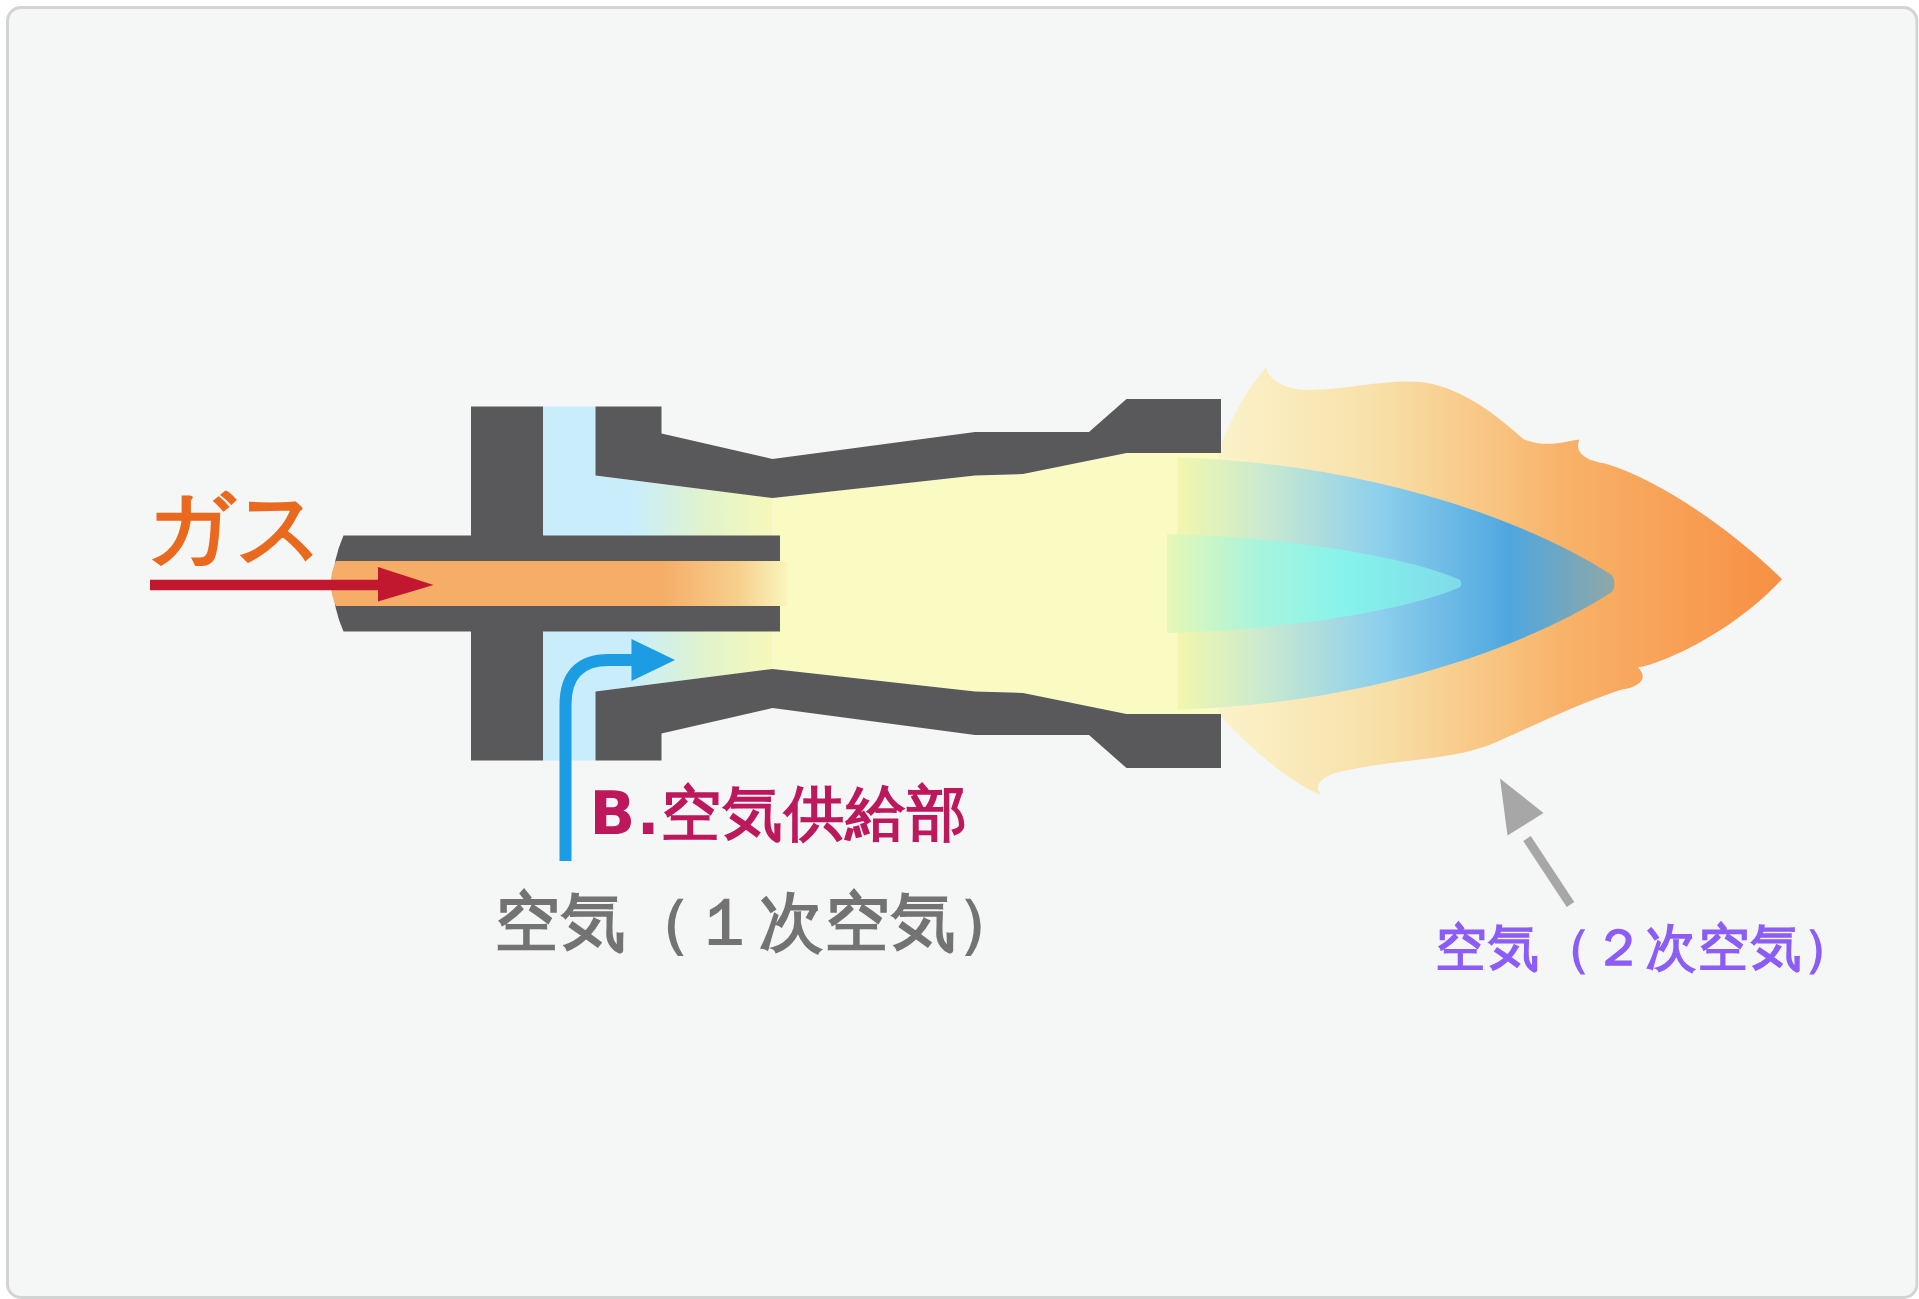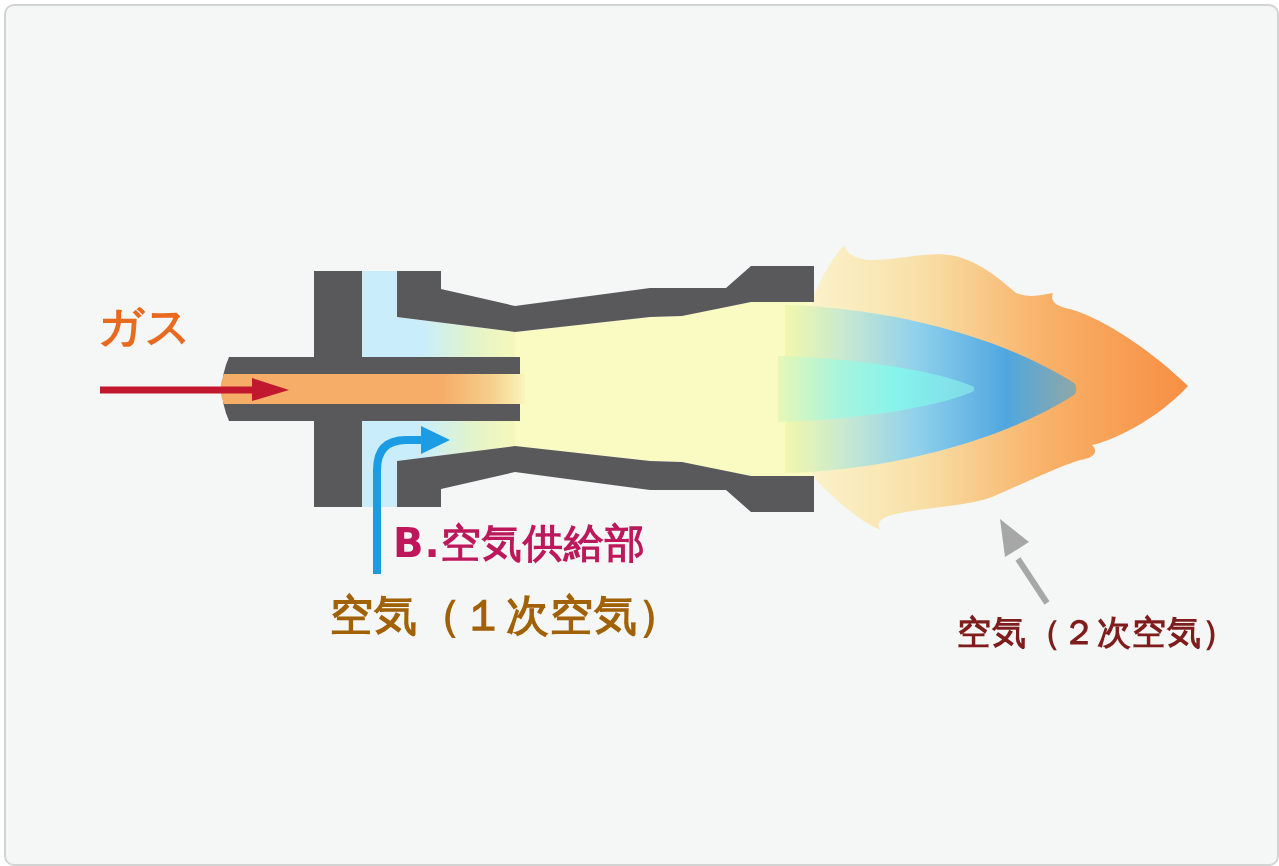--- a/index.html
+++ b/index.html
@@ -14,25 +14,25 @@
     font-family:"DejaVu Sans","Liberation Sans",sans-serif;
   }
   .diagram-svg{position:absolute;left:0;top:0;}
   .lbl{
     position:absolute;
     font-weight:700;
     white-space:nowrap;
     line-height:1;
     letter-spacing:1px;
   }
-  .lbl-gas      {left:92px;  top:298px; font-size:45px; color:#e96a1f;}
+  .lbl-gas      {left:92px;  top:318px; font-size:57px; color:#e96a1f;}
   .lbl-mixed    {left:565px; top:364px; font-size:45px; color:#dc8e10;}
   .lbl-supply   {left:387px; top:517px; font-size:40px; color:#be185d;}
-  .lbl-primary  {left:324px; top:588px; font-size:43px; color:#a16207;}
-  .lbl-secondary{left:951px; top:609px; font-size:34px; color:#7f1d1d;}
+  .lbl-primary  {left:324px; top:588px; font-size:43px; color:#737373;}
+  .lbl-secondary{left:951px; top:609px; font-size:34px; color:#8b5cf6;}
 </style>
 </head>
 <body>
 
 <div class="canvas">
 
   <svg class="diagram-svg" width="1271" height="858" viewBox="4 4 1271 858">
     <defs>
       <linearGradient id="airGrad" gradientUnits="userSpaceOnUse" x1="420" y1="0" x2="515" y2="0">
         <stop offset="0" stop-color="#c9edfb"></stop>

